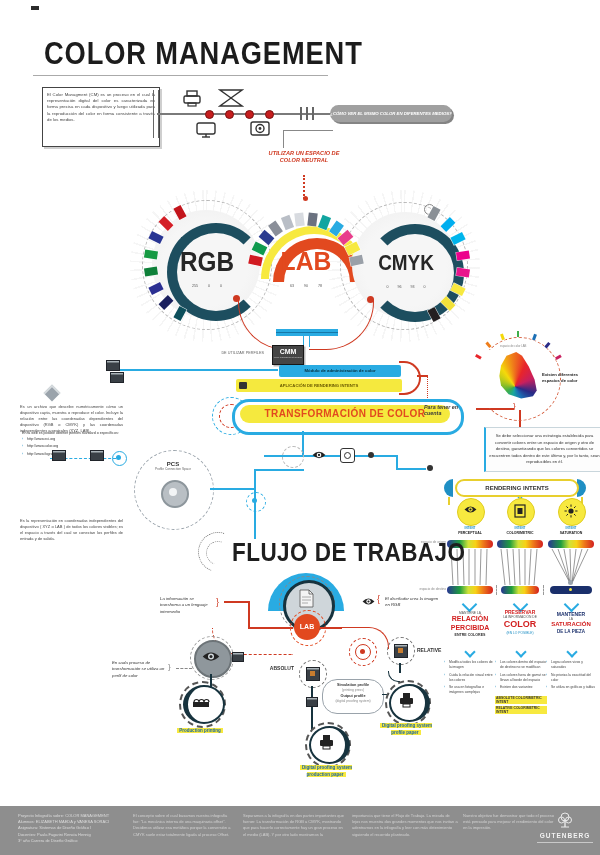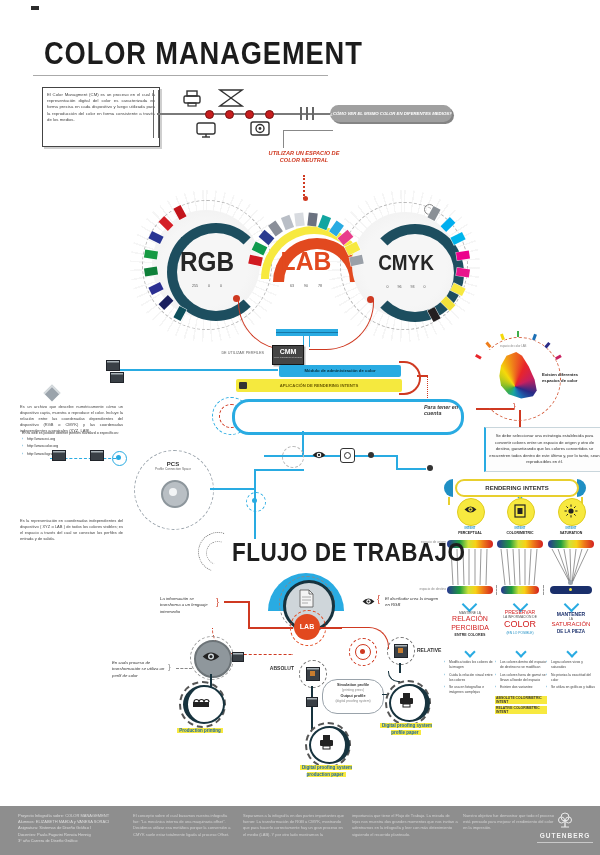--- a/index.html
+++ b/index.html
@@ -26,21 +26,21 @@
   .chip{position:absolute;background:#3a4046;border:1px solid #20242a;box-shadow:inset 0 1.5px 0 #aab3b8}
   .chip-core{position:absolute;background:#c87d2f}
   .intent-circle{position:absolute;width:26px;height:26px;border-radius:50%;background:#f7e93f;border:1px solid #e0cc1e}
   .st-label{position:absolute;font-size:4.5px;font-weight:bold;color:#1a66a3;text-align:center;line-height:1.6}
   .st-label span{background:#f7e93f;padding:0 2px}
   .cap{position:absolute;width:9px;height:18px;background:#1f8fc4}
   .tiny{font-size:3.2px;color:#888}
   .note{font-size:4.3px;color:#333;line-height:1.5}
   .headline div{line-height:1.25}
   .h-sm{font-size:3.3px;color:#555}
-  .h-red{color:#d21f1f;font-weight:normal}
+  .h-red{color:#d21f1f;font-weight:bold}
   .h-navy{color:#1a2f6b;font-weight:bold}
   svg{display:block}
 </style>
 </head>
 <body>
 
 <div id="poster">
 
   <div class="abs" style="left:31px;top:6px;width:8px;height:4px;background:#2b2b2b"></div>
   <div class="abs b" style="left:44px;top:36px;font-size:31px;letter-spacing:1px;color:#1c1c1c;transform:scaleX(.88);transform-origin:left">COLOR MANAGEMENT</div>
@@ -135,20 +135,21 @@
   <div class="abs ctr b" style="left:279px;top:365px;width:122px;height:12px;background:#29abe2;border-radius:2px;font-size:4.3px;line-height:12px;color:#05303f">Módulo de administración de color</div>
   <div class="abs ctr" style="left:236px;top:379px;width:166px;height:13px;background:#f5e93e;border-radius:2px;font-size:4.2px;line-height:13px;color:#6b5a00;font-weight:bold">APLICACIÓN DE RENDERING INTENTS</div>
   <div class="abs" style="left:239px;top:382px;width:8px;height:7px;background:#333;border-radius:1px"></div>
   <div class="abs" style="left:399px;top:361px;width:20px;height:30px;border:2px solid #cf3921;border-left:none;border-radius:0 24px 24px 0"></div>
   <div class="rline" style="left:417px;top:375px;width:11px;height:1.5px"></div>
   <div class="abs" style="left:427px;top:377px;width:0;height:27px;border-left:1.5px dotted #cf3921"></div>
 
   <div class="dash-circ" style="left:212px;top:397px;width:36px;height:36px;border-color:#29abe2"></div>
   <div class="dash-circ" style="left:219px;top:404px;width:22px;height:22px;border-color:#cf3921"></div>
   <div class="abs" style="left:232px;top:399px;width:226px;height:30px;border:3px solid #29abe2;border-radius:17px;background:#fff"></div>
+  <div class="abs ctr b" style="left:240px;top:405px;width:210px;height:18px;background:#f5e93e;border-radius:9px;font-size:10px;line-height:18px;color:#e2491f;letter-spacing:.4px">TRANSFORMACIÓN DE COLOR</div>
 
   <div class="cline" style="left:302px;top:431px;width:1.5px;height:24px"></div>
   <div class="cline" style="left:264px;top:455px;width:134px;height:1.5px"></div>
   <div class="dash-circ" style="left:282px;top:446px;width:20px;height:20px"></div>
   <div class="abs" style="left:312px;top:450px">
     <svg width="14" height="10" viewBox="0 0 24 14">
         <path d="M1 7 Q12 -4 23 7 Q12 18 1 7Z" fill="#222"></path>
         <circle cx="12" cy="7" r="4" fill="#fff"></circle>
         <circle cx="12" cy="7" r="2" fill="#222"></circle>
       </svg>

